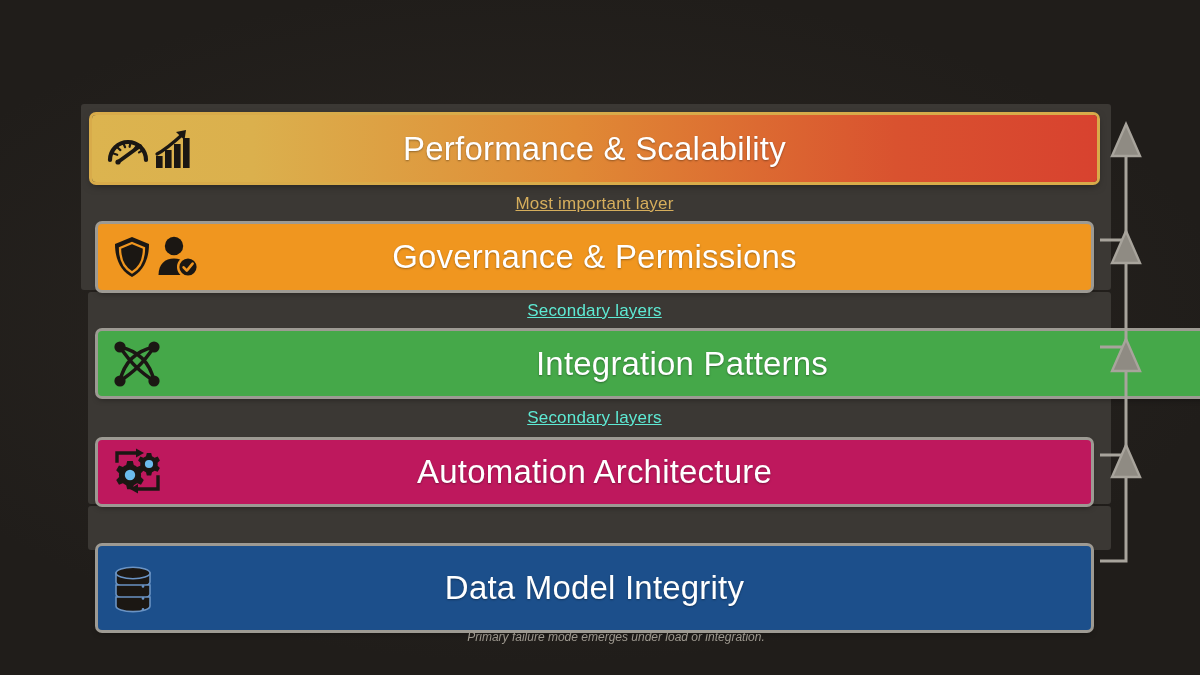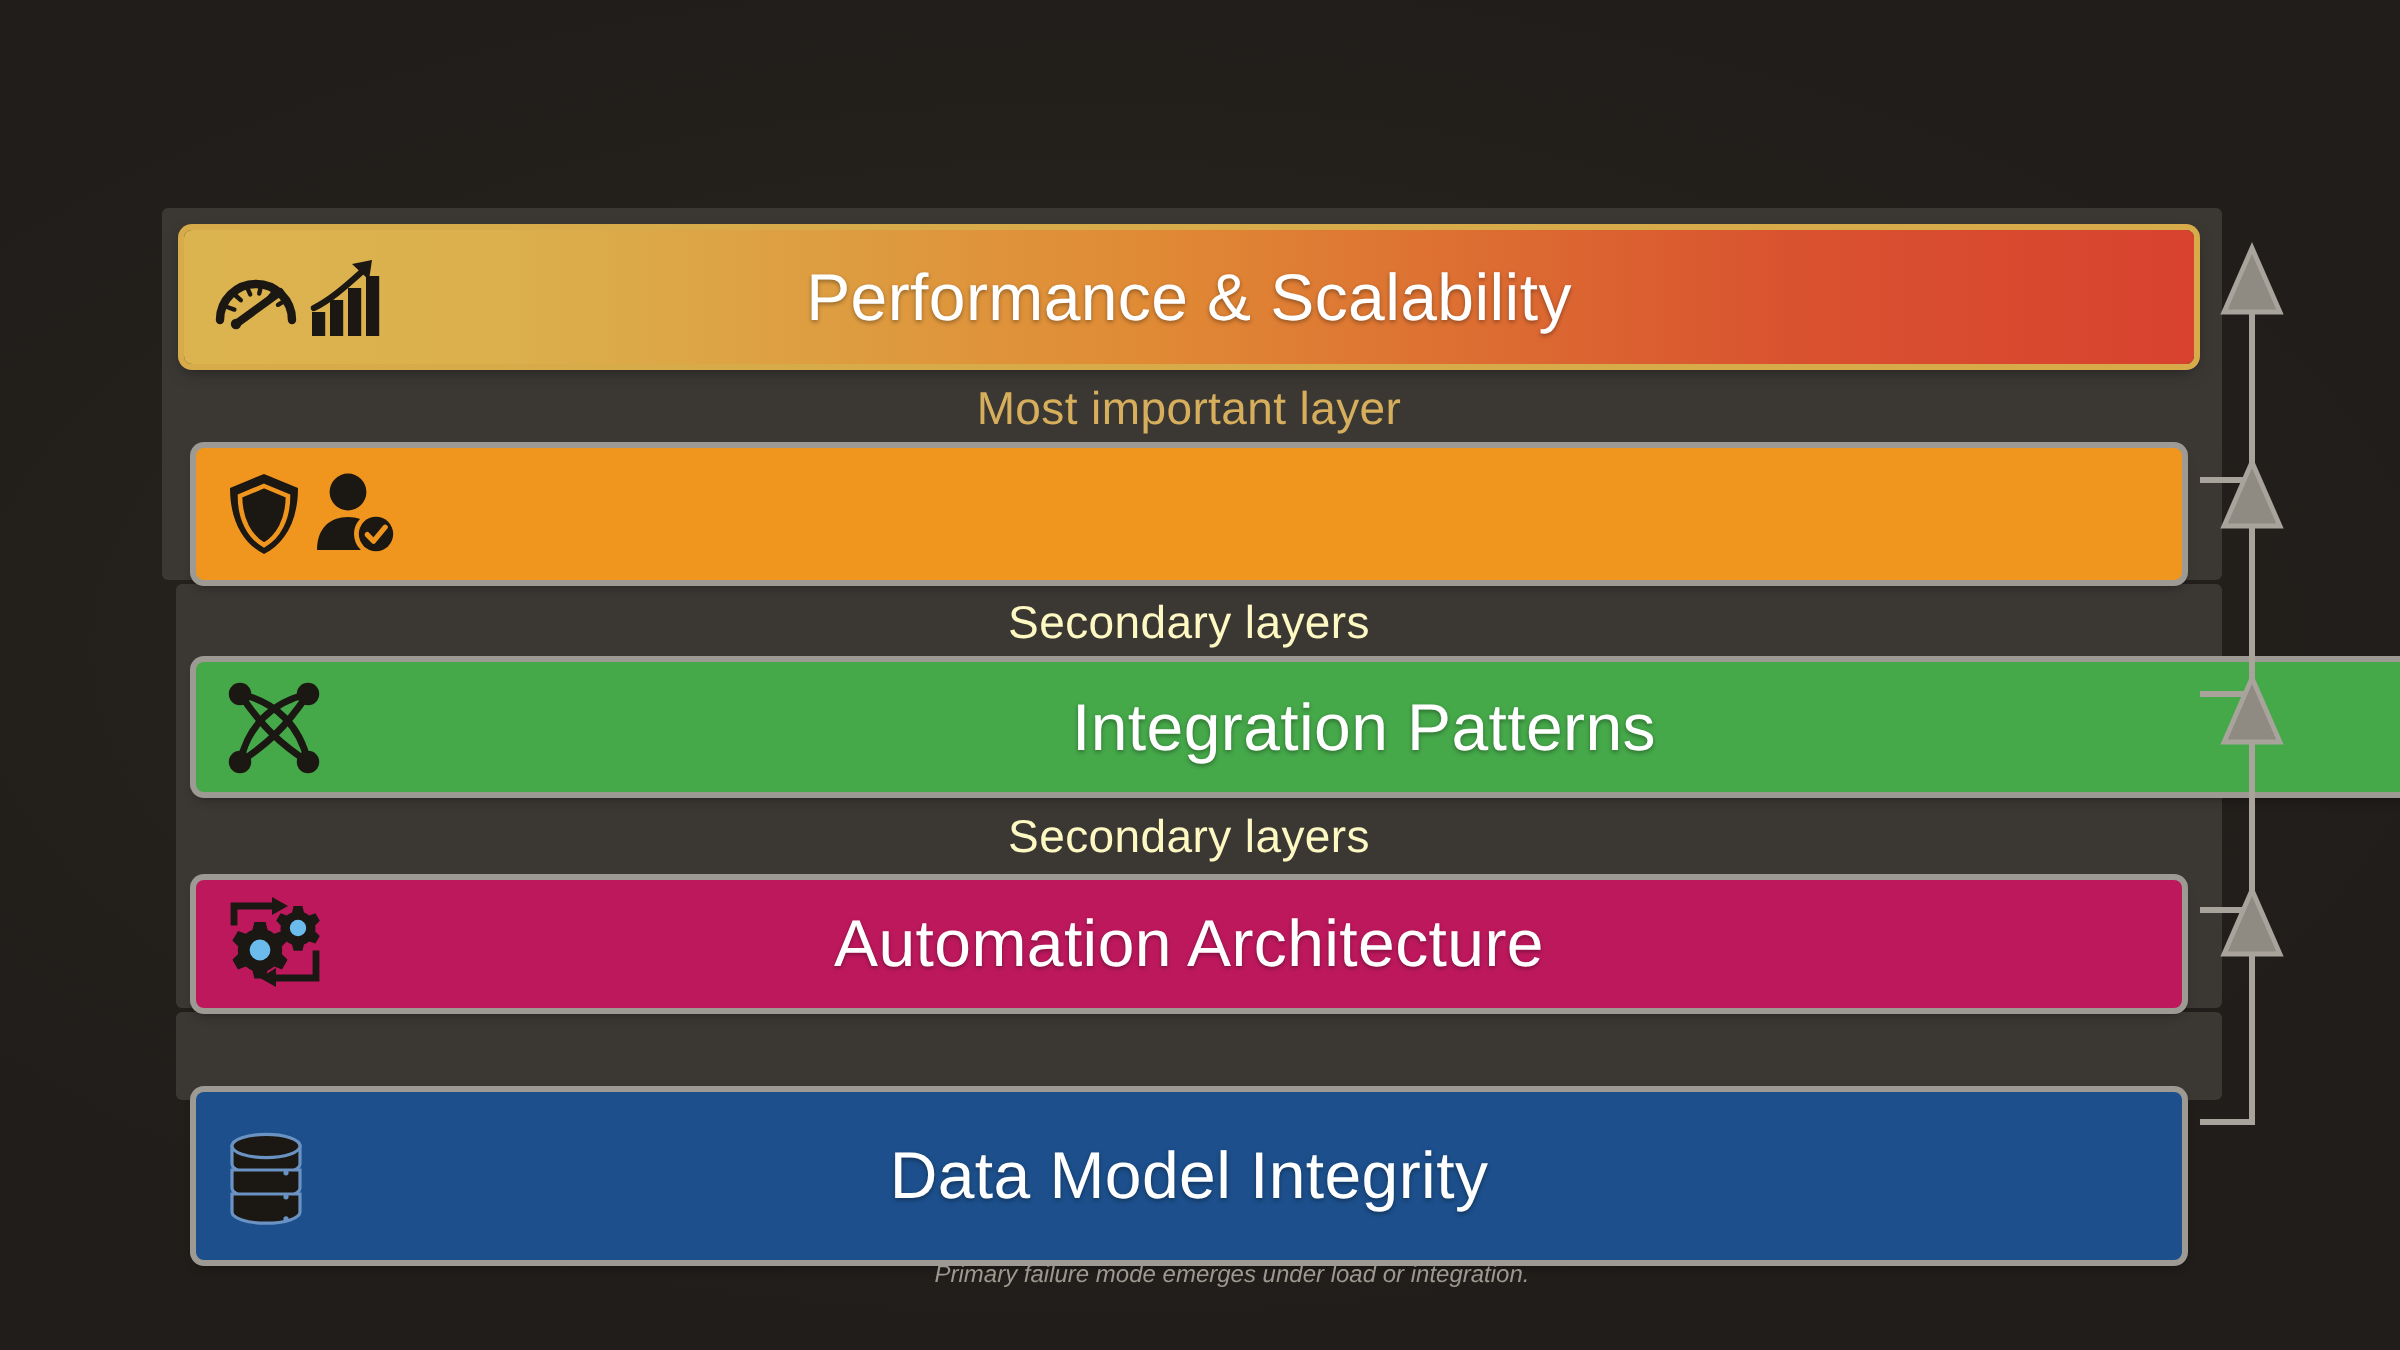--- a/index.html
+++ b/index.html
@@ -75,25 +75,26 @@
     text-shadow: 0 1px 2px rgba(0,0,0,0.35);
     padding: 0 110px;
   }
 
   
   .connector {
     position: absolute;
     display: flex;
     align-items: center;
     justify-content: center;
-    font-size: 23px;
+    font-size: 17px;
     letter-spacing: 0.2px;
+    text-decoration: underline;
   }
   .connector.gold   { color: #d6ae5c; }
-  .connector.gray   { color: #fef9c3; }
+  .connector.gray   { color: #5eead4; }
 
   
   .arrows {
     position: absolute;
     left: 1082px;
     top: 100px;
     width: 118px;
     height: 530px;
   }
 
@@ -168,20 +169,21 @@
       </svg>
 
       <svg width="44" height="44" viewBox="0 0 44 44">
         <circle cx="18" cy="11" r="9.2" fill="#1b1713"></circle>
         <path d="M2.5 40 C2.5 29 9 23.5 18 23.5 C27 23.5 33.5 29 33.5 40 Z" fill="#1b1713"></path>
         <circle cx="32" cy="32" r="11" fill="#f0961f"></circle>
         <circle cx="32" cy="32" r="8.6" fill="#1b1713"></circle>
         <path d="M27.6 32.3 L30.8 35.6 L36.6 28.6" fill="none" stroke="#f0961f" stroke-width="2.6" stroke-linecap="round" stroke-linejoin="round"></path>
       </svg>
     </span>
+    <span class="bar-title">Governance &amp; Permissions</span>
   </div>
 
   <div class="connector gray" style="left:82px; top:297px; width:993px; height:28px;">
     <span>Secondary layers</span>
   </div>
 
   <div class="bar" style="left:82px; top:331px; width:1168px; height:65px; background:#45a849;">
     <span class="bar-icon">
 
       <svg width="50" height="50" viewBox="0 0 50 50">

